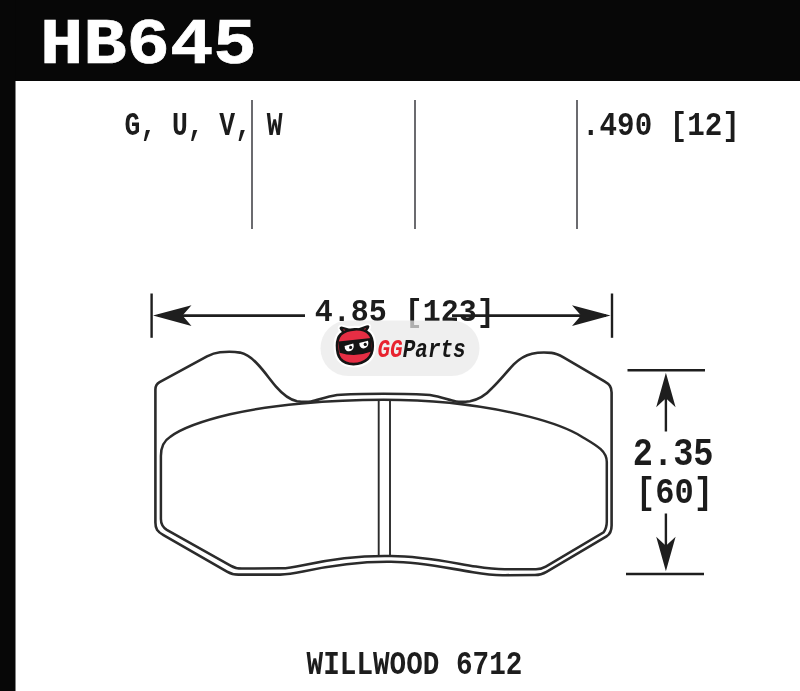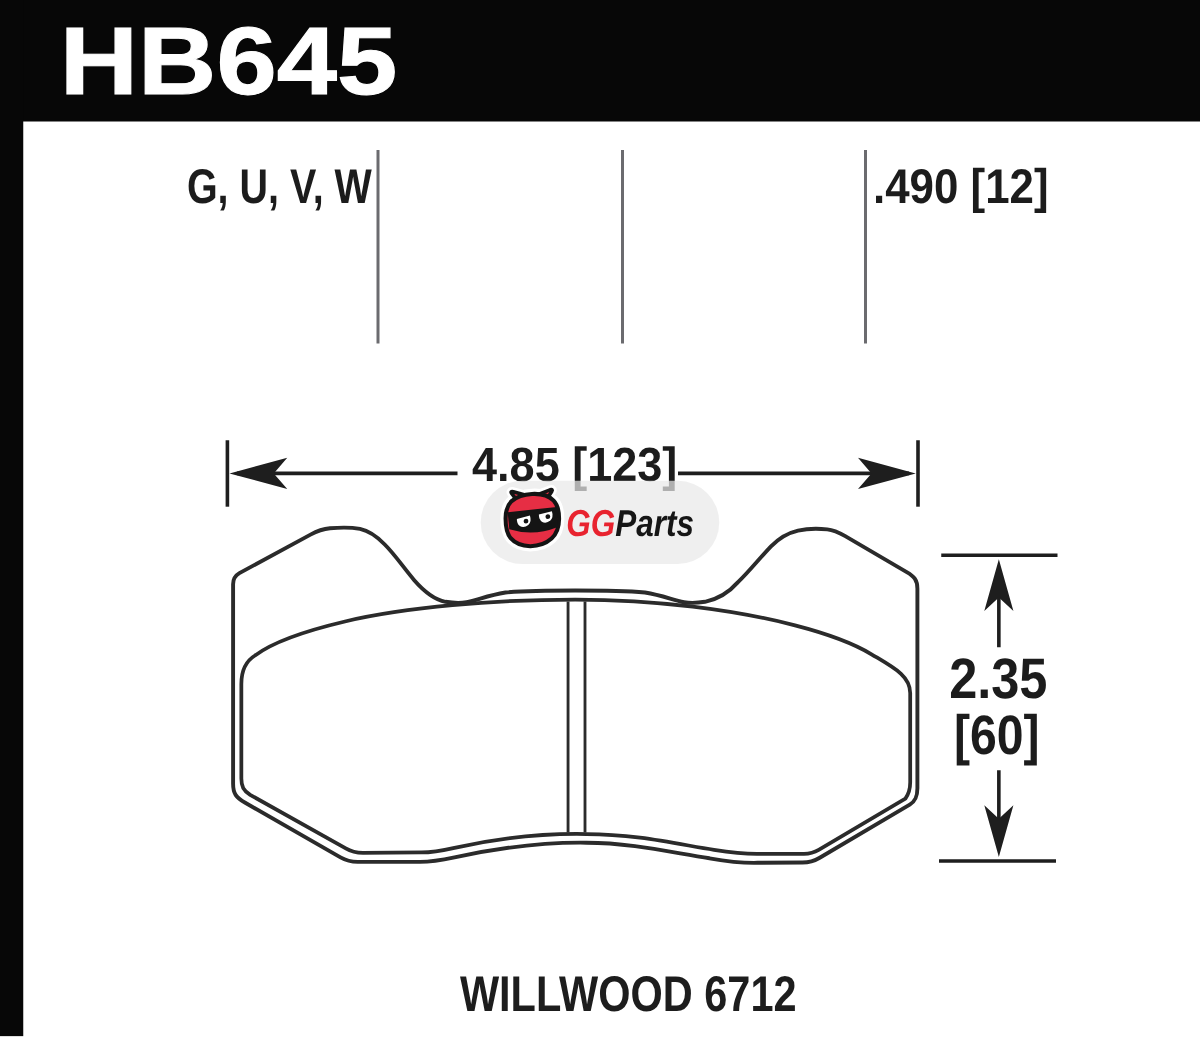--- a/index.html
+++ b/index.html
@@ -1,17 +1,17 @@
 <!DOCTYPE html>
 <html><head>
 <meta charset="utf-8">
 <style>
   html,body{margin:0;padding:0;background:#fff;}
   #page{position:relative;width:800px;height:691px;overflow:hidden;background:#fff;
-        font-family:Liberation Sans, sans-serif;}
+        font-family:Liberation Mono, monospace;}
   svg{position:absolute;left:0;top:0;}
 </style>
 </head>
 <body>
 <div id="page">
 <svg width="800" height="691" viewBox="0 0 800 691">
 
   <rect x="0" y="0" width="800" height="81" fill="#070707"></rect>
   <rect x="0" y="0" width="15.5" height="691" fill="#070707"></rect>
   <text id="hb" transform="translate(39.9,62.8) scale(1.129,1)" font-size="64" font-weight="bold" fill="#ffffff" stroke="#ffffff" stroke-width="0.7">HB645</text>

